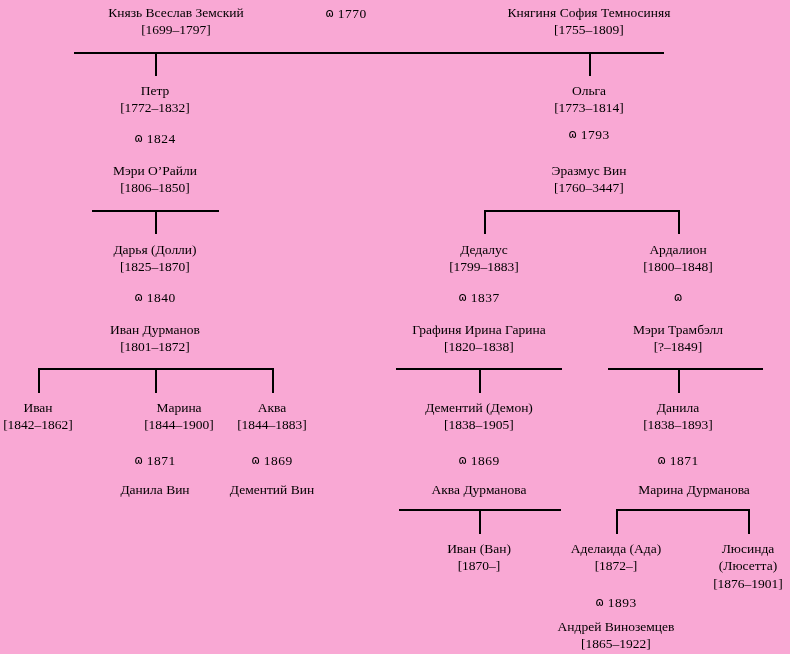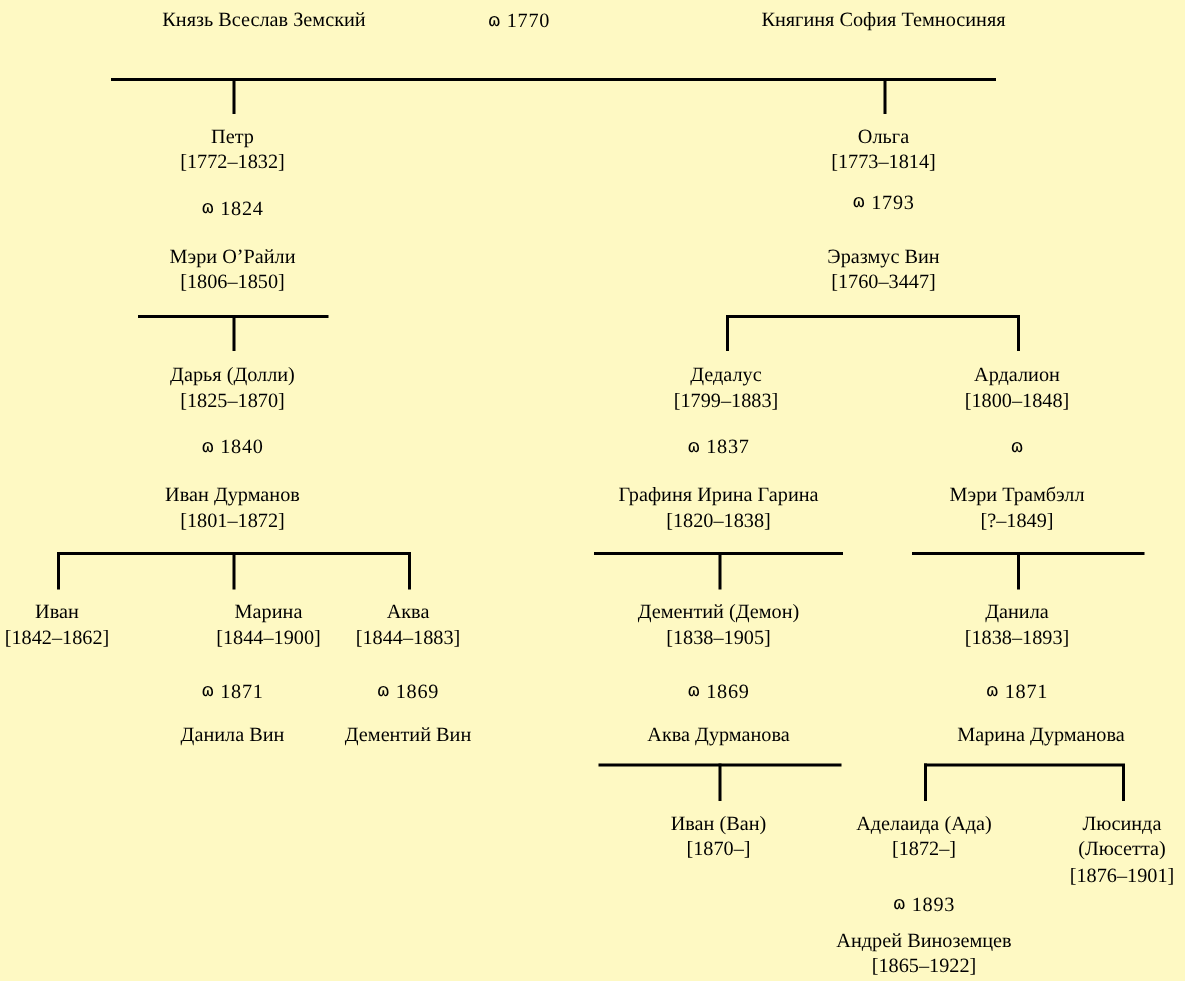--- a/index.html
+++ b/index.html
@@ -4,21 +4,21 @@
 <style>
   html, body {
     margin: 0;
     padding: 0;
     background: #ffffff;
   }
   #chart {
     position: relative;
     width: 790px;
     height: 654px;
-    background: #fef9c3;
+    background: #f9a8d4;
     font-family: "Liberation Serif", "DejaVu Serif", serif;
     color: #000000;
     overflow: hidden;
   }
   .node {
     position: absolute;
     text-align: center;
     line-height: 1.28;
     font-size: 13.5px;
     white-space: nowrap;
@@ -75,23 +75,25 @@
       <div class="vbar" id="vbar-akva" style="left: 272px; top: 368px; height: 25px;"></div>
       <div class="vbar" id="vbar-dementij" style="left: 479px; top: 368px; height: 25px;"></div>
       <div class="vbar" id="vbar-danila" style="left: 678px; top: 368px; height: 25px;"></div>
       <div class="vbar" id="vbar-ivan-van" style="left: 479px; top: 509px; height: 25px;"></div>
       <div class="vbar" id="vbar-adelaida" style="left: 616px; top: 509px; height: 25px;"></div>
       <div class="vbar" id="vbar-lyusinda" style="left: 748px; top: 509px; height: 25px;"></div>
     </div>
   <div id="nodes-layer">
       <div class="node" style="left: 176px; top: 4px;">
         <span class="nm">Князь Всеслав Земский</span>
+        <span class="dt">[1699–1797]</span>
       </div>
       <div class="node" style="left: 589px; top: 4px;">
         <span class="nm">Княгиня София Темносиняя</span>
+        <span class="dt">[1755–1809]</span>
       </div>
       <div class="node" style="left: 155px; top: 82px;">
         <span class="nm">Петр</span>
         <span class="dt">[1772–1832]</span>
       </div>
       <div class="node" style="left: 589px; top: 82px;">
         <span class="nm">Ольга</span>
         <span class="dt">[1773–1814]</span>
       </div>
       <div class="node" style="left: 155px; top: 162px;">

